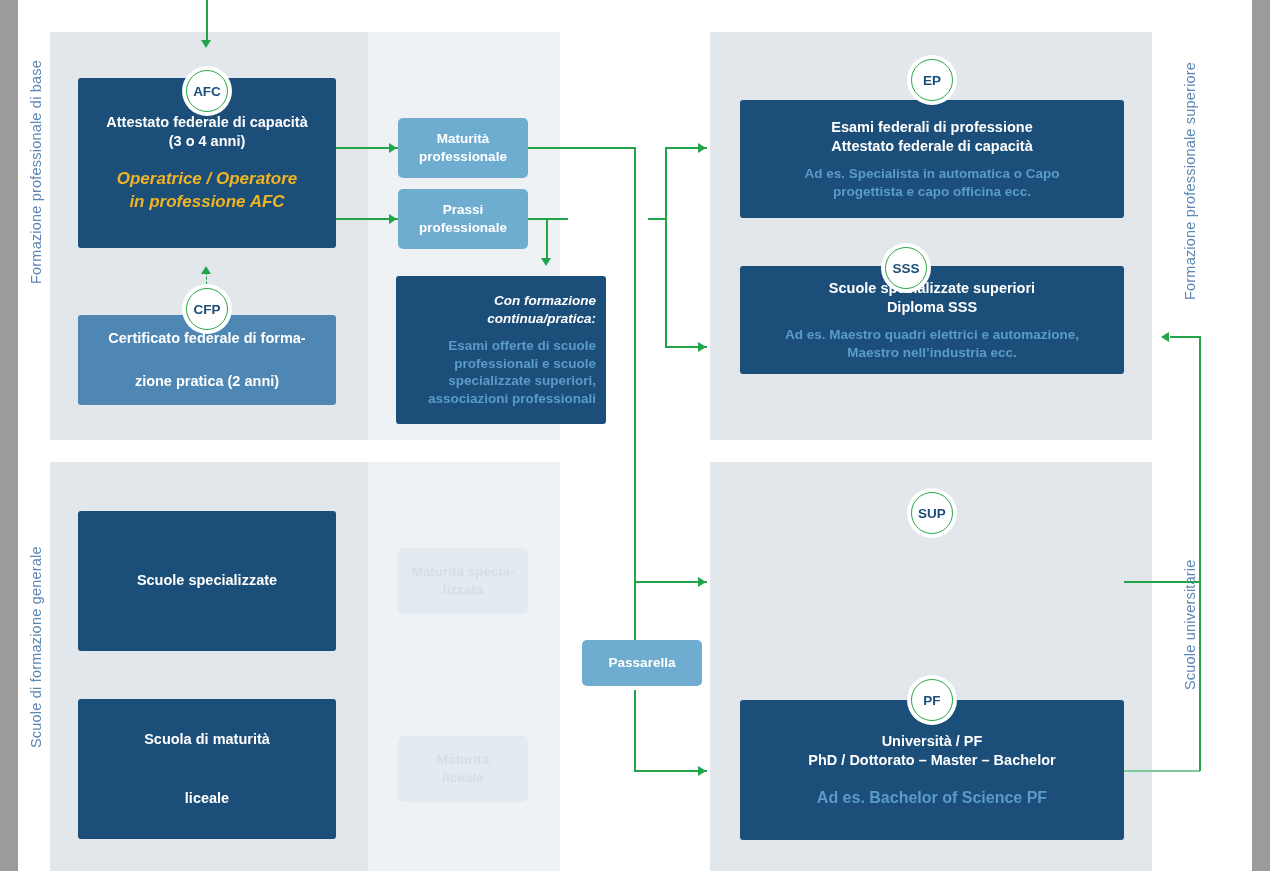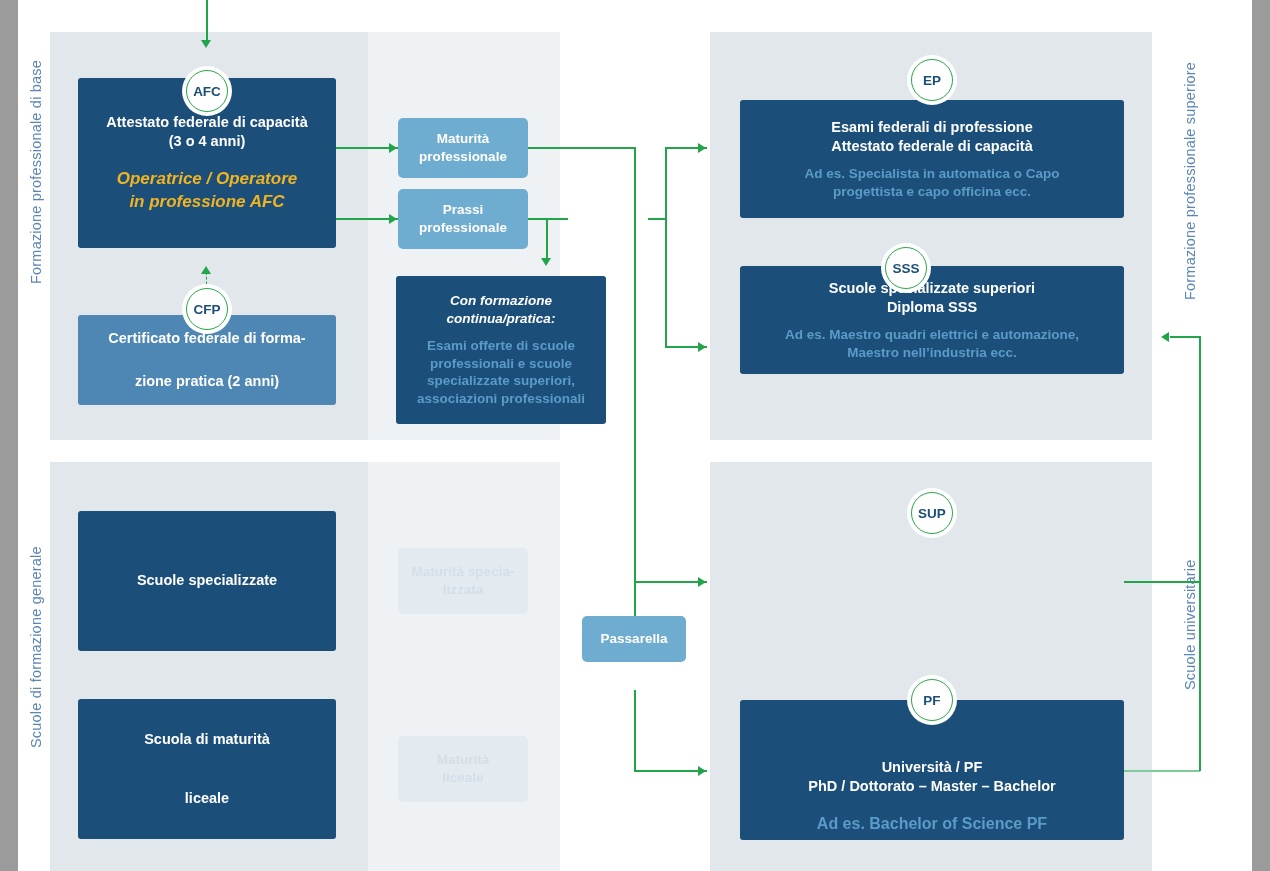--- a/index.html
+++ b/index.html
@@ -144,21 +144,21 @@
   <div class="box lightblue" style="left:398px;top:118px;width:130px;height:60px;">
     <div class="t-white fs14">Maturità</div>
     <div class="t-white fs14">professionale</div>
   </div>
 
   <div class="box lightblue" style="left:398px;top:189px;width:130px;height:60px;">
     <div class="t-white fs14">Prassi</div>
     <div class="t-white fs14">professionale</div>
   </div>
 
-  <div class="box navy" style="left:396px;top:276px;width:210px;height:148px;">
+  <div class="box navy" style="left:396px;top:276px;width:210px;height:148px;align-items:flex-end;">
     <div class="t-white t-ital fs14">Con formazione</div>
     <div class="t-white t-ital fs14">continua/pratica:</div>
     <div class="gap-sm"></div>
     <div class="t-steel fs14">Esami offerte di scuole</div>
     <div class="t-steel fs14">professionali e scuole</div>
     <div class="t-steel fs14">specializzate superiori,</div>
     <div class="t-steel fs14">associazioni professionali</div>
   </div>
 
   <div class="box navy" style="left:740px;top:100px;width:384px;height:118px;">
@@ -195,29 +195,29 @@
   <div class="box ghost" style="left:398px;top:548px;width:130px;height:66px;">
     <div class="t-ghost fs14">Maturità specia-</div>
     <div class="t-ghost fs14">lizzata</div>
   </div>
 
   <div class="box ghost" style="left:398px;top:736px;width:130px;height:66px;">
     <div class="t-ghost fs14">Maturità</div>
     <div class="t-ghost fs14">liceale</div>
   </div>
 
-  <div class="box lightblue" style="left:582px;top:616px;width:104px;height:46px;z-index:5;">
+  <div class="box lightblue" style="left:582px;top:640px;width:120px;height:46px;z-index:5;">
     <div class="t-white fs14">Passarella</div>
   </div>
 
   <div class="badge" style="left:911px;top:492px;">
     <span>SUP</span>
   </div>
 
-  <div class="box navy" style="left:740px;top:700px;width:384px;height:140px;justify-content:flex-end;">
+  <div class="box navy" style="left:740px;top:700px;width:384px;height:140px;">
     <div class="t-white fs15">Università / PF</div>
     <div class="t-white fs15">PhD / Dottorato – Master – Bachelor</div>
     <div class="gap"></div>
     <div class="t-steel" style="font-size:16px;">Ad es. Bachelor of Science PF</div>
   </div>
   <div class="badge" style="left:911px;top:679px;">
     <span>PF</span>
   </div>
 
 </div>

